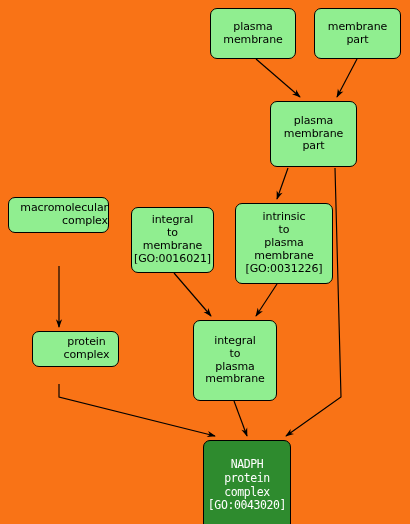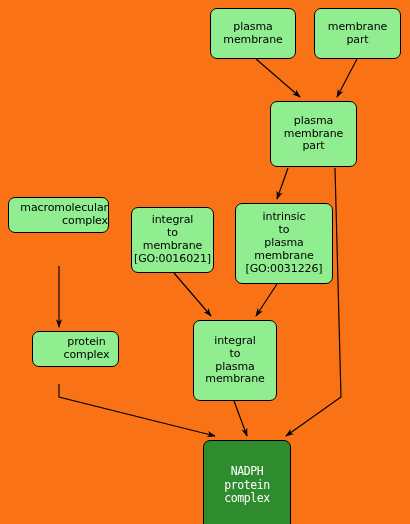--- a/index.html
+++ b/index.html
@@ -115,16 +115,17 @@
       <div class="node light" style="left: 193px; top: 320px; width: 84px; height: 81px; background: rgb(144, 238, 144); color: rgb(0, 0, 0); border-color: rgb(0, 0, 0);">
         <span class="ln">integral</span>
         <span class="ln">to</span>
         <span class="ln">plasma</span>
         <span class="ln">membrane</span>
       </div>
       <div class="node dark" style="left: 203px; top: 440px; width: 88px; height: 91px; background: rgb(46, 139, 46); color: rgb(255, 255, 255); border-color: rgb(0, 0, 0);">
         <span class="ln">NADPH</span>
         <span class="ln">protein</span>
         <span class="ln">complex</span>
+        <span class="ln">[GO:0043020]</span>
       </div>
     </div>
 
 </div>
 
 </body></html>

